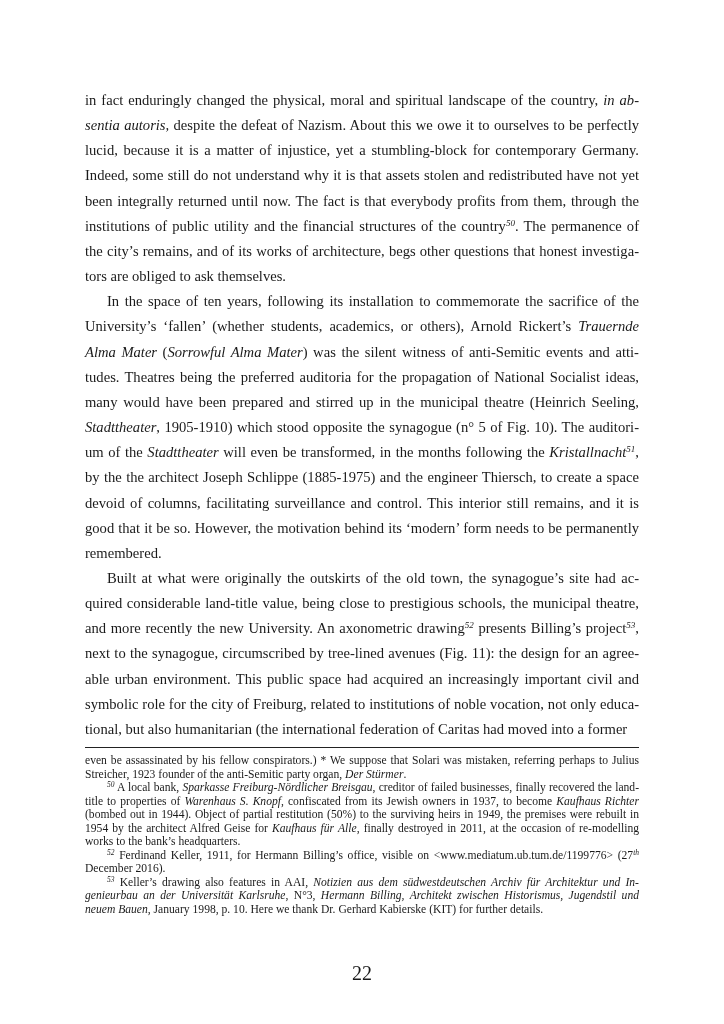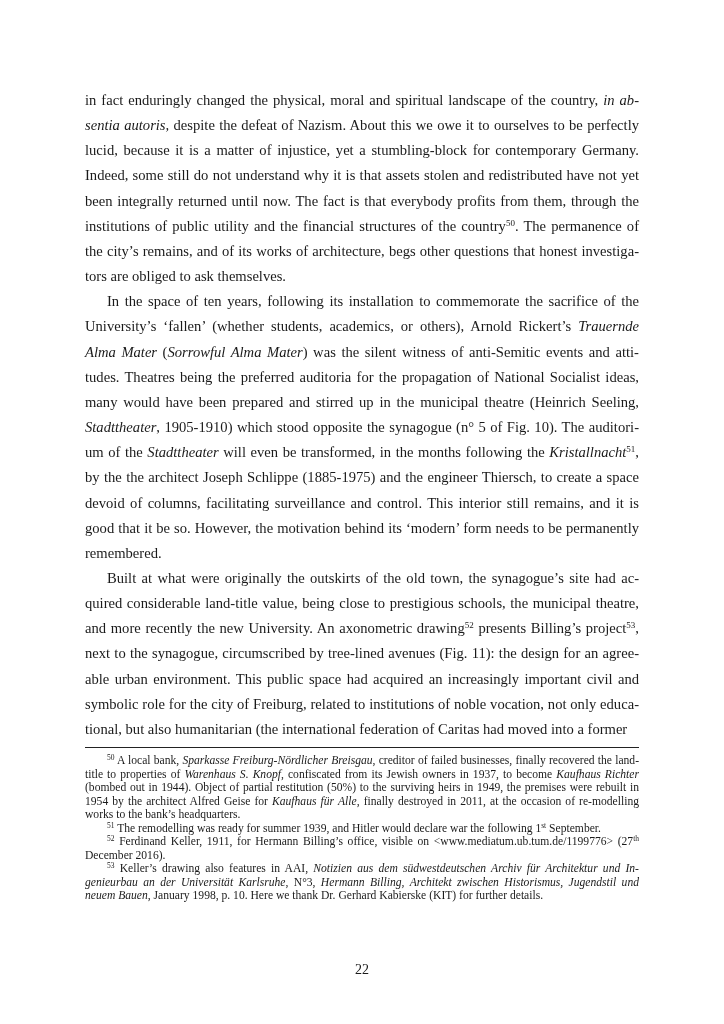--- a/index.html
+++ b/index.html
@@ -28,20 +28,21 @@
       text-align: justify;
       hyphens: manual;
     }
     .body-text p.indent {
       text-indent: 22px;
     }
     sup {
       font-size: 9px;
       line-height: 0;
       vertical-align: 5px;
+      font-style: italic;
     }
     .fn sup {
       font-size: 7.5px;
       vertical-align: 4px;
     }
     .separator {
       position: absolute;
       left: 85px;
       top: 747px;
       width: 554px;
@@ -62,41 +63,41 @@
     }
     .fn.indent {
       text-indent: 22px;
     }
     .page-number {
       position: absolute;
       left: 0;
       width: 724px;
       top: 962px;
       text-align: center;
-      font-size: 14px;
+      font-size: 20px;
     }
     i { font-style: italic; }
   </style>
 </head>
 <body>
 
 <div class="page body-text">
   <p><span>in fact enduringly changed the physical, moral and spiritual landscape of the country, </span><i>in ab­sentia autoris,</i><span> despite the defeat of Nazism. About this we owe it to ourselves to be perfectly lucid, because it is a matter of injustice, yet a stumbling-block for contemporary Germany. Indeed, some still do not understand why it is that assets stolen and redistributed have not yet been integrally returned until now. The fact is that everybody profits from them, through the institutions of public utility and the financial structures of the country</span><sup>50</sup><span>. The permanence of the city’s remains, and of its works of architecture, begs other questions that honest investiga­tors are obliged to ask themselves.</span></p>
 
   <p class="indent"><span>In the space of ten years, following its installation to commemorate the sacrifice of the University’s ‘fallen’ (whether students, academics, or others), Arnold Rickert’s </span><i>Trauernde Alma Mater</i><span> (</span><i>Sorrowful Alma Mater</i><span>) was the silent witness of anti-Semitic events and atti­tudes. Theatres being the preferred auditoria for the propagation of National Socialist ideas, many would have been prepared and stirred up in the municipal theatre (Heinrich Seeling, </span><i>Stadttheater</i><span>, 1905-1910) which stood opposite the synagogue (n° 5 of Fig. 10). The auditori­um of the </span><i>Stadttheater</i><span> will even be transformed, in the months following the </span><i>Kristallnacht</i><sup>51</sup><span>, by the the architect Joseph Schlippe (1885-1975) and the engineer Thiersch, to create a space devoid of columns, facilitating surveillance and control. This interior still remains, and it is good that it be so. However, the motivation behind its ‘modern’ form needs to be permanently remembered.</span></p>
 
   <p class="indent"><span>Built at what were originally the outskirts of the old town, the synagogue’s site had ac­quired considerable land-title value, being close to prestigious schools, the municipal theatre, and more recently the new University. An axonometric drawing</span><sup>52</sup><span> presents Billing’s project</span><sup>53</sup><span>, next to the synagogue, circumscribed by tree-lined avenues (Fig. 11): the design for an agree­able urban environment. This public space had acquired an increasingly important civil and symbolic role for the city of Freiburg, related to institutions of noble vocation, not only educa­tional, but also humanitarian (the international federation of Caritas had moved into a former</span></p>
 </div>
 
 <div class="separator"></div>
 
 <div class="footnotes">
+  <p class="fn"><span>even be assassinated by his fellow conspirators.) * We suppose that Solari was mistaken, referring perhaps to Julius Streicher, 1923 founder of the anti-Semitic party organ, </span><i>Der Stürmer</i><span>.</span></p>
 
   <p class="fn indent"><sup>50</sup><span> A local bank, </span><i>Sparkasse Freiburg-Nördlicher Breisgau</i><span>, creditor of failed businesses, finally recovered the land-title to properties of </span><i>Warenhaus S. Knopf</i><span>, confiscated from its Jewish owners in 1937, to become </span><i>Kaufhaus Richter</i><span> (bombed out in 1944). Object of partial restitution (50%) to the surviving heirs in 1949, the premises were rebuilt in 1954 by the architect Alfred Geise for </span><i>Kaufhaus für Alle</i><span>, finally destroyed in 2011, at the occa­sion of re-modelling works to the bank’s headquarters.</span></p>
 
-  <p class="fn indent"><sup>51</sup><span> The remodelling was ready for summer 1939, and Hitler would declare war the following 1</span><sup>st</sup><span> September.</span></p>
 
   <p class="fn indent"><sup>52</sup><span> Ferdinand Keller, 1911, for Hermann Billing’s office, visible on &lt;www.mediatum.ub.tum.de/1199776&gt; (27</span><sup>th</sup><span> December 2016).</span></p>
 
   <p class="fn indent"><sup>53</sup><span> Keller’s drawing also features in AAI, </span><i>Notizien aus dem südwestdeutschen Archiv für Architektur und In­genieurbau an der Universität Karlsruhe</i><span>, N°3, </span><i>Hermann Billing, Architekt zwischen Historismus, Jugendstil und neuem Bauen</i><span>, January 1998, p. 10. Here we thank Dr. Gerhard Kabierske (KIT) for further details.</span></p>
 </div>
 
 <div class="page-number">22</div>
 
 </body></html>

